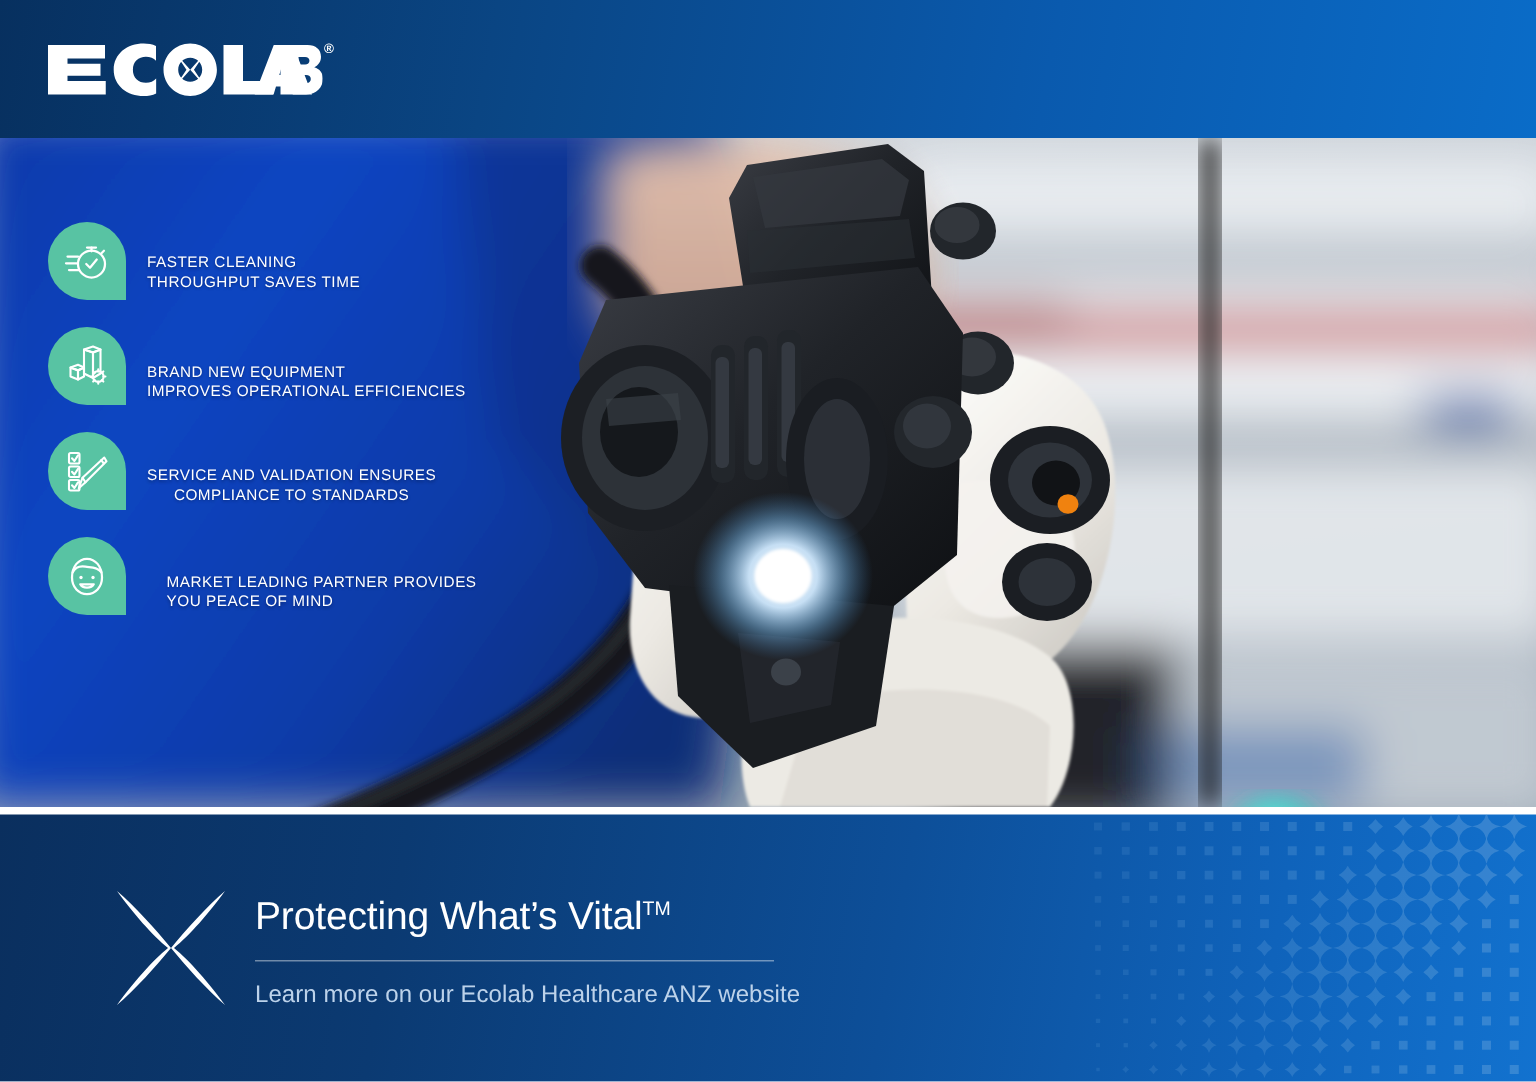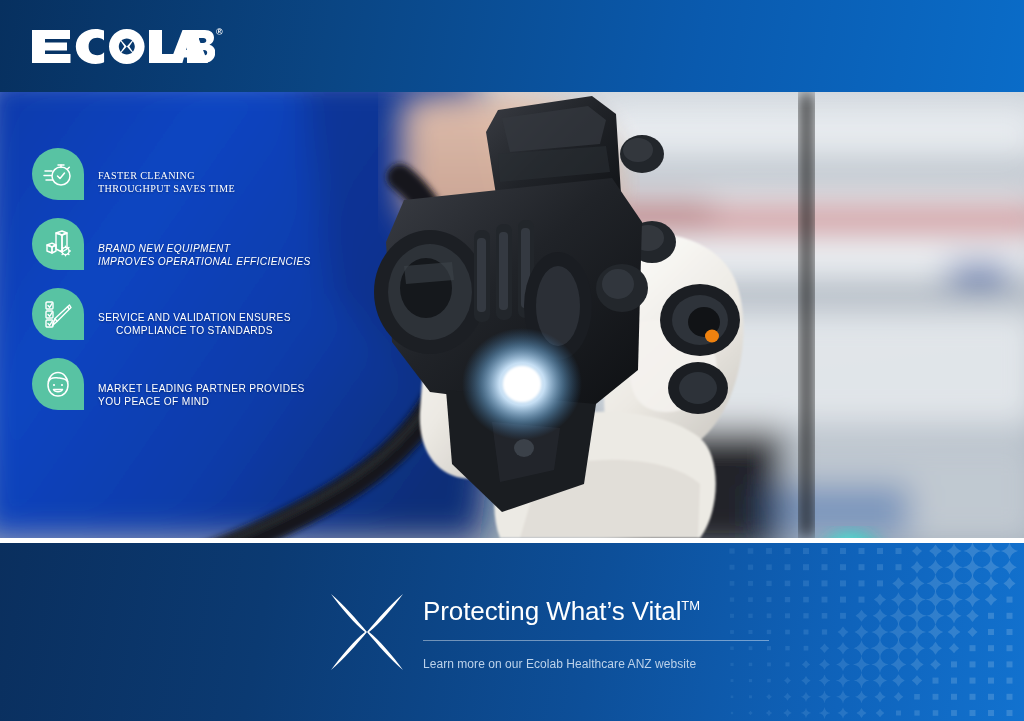--- a/index.html
+++ b/index.html
@@ -72,28 +72,28 @@
     font-size:10.2px;
     line-height:13.2px;
     letter-spacing:0.35px;
     font-weight:400;
     text-transform:uppercase;
     text-shadow:0 1px 2px rgba(0,20,60,.45);
     white-space:pre-line;
   }
 
   
-  .r0 { margin-top:2px;font-family:Liberation Serif, serif; }
+  .r0 { margin-top:2px; }
   .r1 { margin-top:-1px; }
   .r2 { margin-top:-1px;text-align:center; }
-  .r3 { margin-top:-1px; }
+  .r3 { margin-top:-1px;gap:13px; }
   .r4 { margin-top:-1px; }
 
   .r0 .feature-text { margin-top:16px; }
-  .r1 .feature-text { margin-top:22px;font-style:italic; }
+  .r1 .feature-text { margin-top:22px; }
   .r2 .feature-text { margin-top:20px; }
   .r3 .feature-text { margin-top:22px; }
   .r4 .feature-text { margin-top:22px; }
 
   
   .gutter {
     position:absolute; left:0; top:538px;
     width:1024px; height:5px;
     background:#ffffff;
   }
@@ -106,21 +106,21 @@
     overflow:hidden;
   }
   .footer-pattern {
     position:absolute; right:0; top:0;
     width:300px; height:178px;
     opacity:.55;
   }
   .footer-inner {
     position:absolute; left:0; top:0;
     width:1024px; height:178px;
-    display:flex; align-items:center;justify-content:center;
+    display:flex; align-items:center;
   }
   .star-logo {
     margin-left:64px;
     width:100px; height:100px;
     flex:0 0 100px;
     display:flex; align-items:center; justify-content:center;
   }
   .footer-texts {
     margin-left:6px;
     display:flex; flex-direction:column;
@@ -141,21 +141,21 @@
   }
   .rule {
     height:1px;
     background:rgba(255,255,255,.42);
     margin-top:14px;
     margin-bottom:14px;
     width:346px;
   }
   .subline {
     color:#bcd2ea;
-    font-size:12px;
+    font-size:16px;
     font-weight:400;
     letter-spacing:0.05px;
     line-height:18px;
     white-space:nowrap;
   }
 </style>
 </head>
 <body>
 
 <div class="page">

